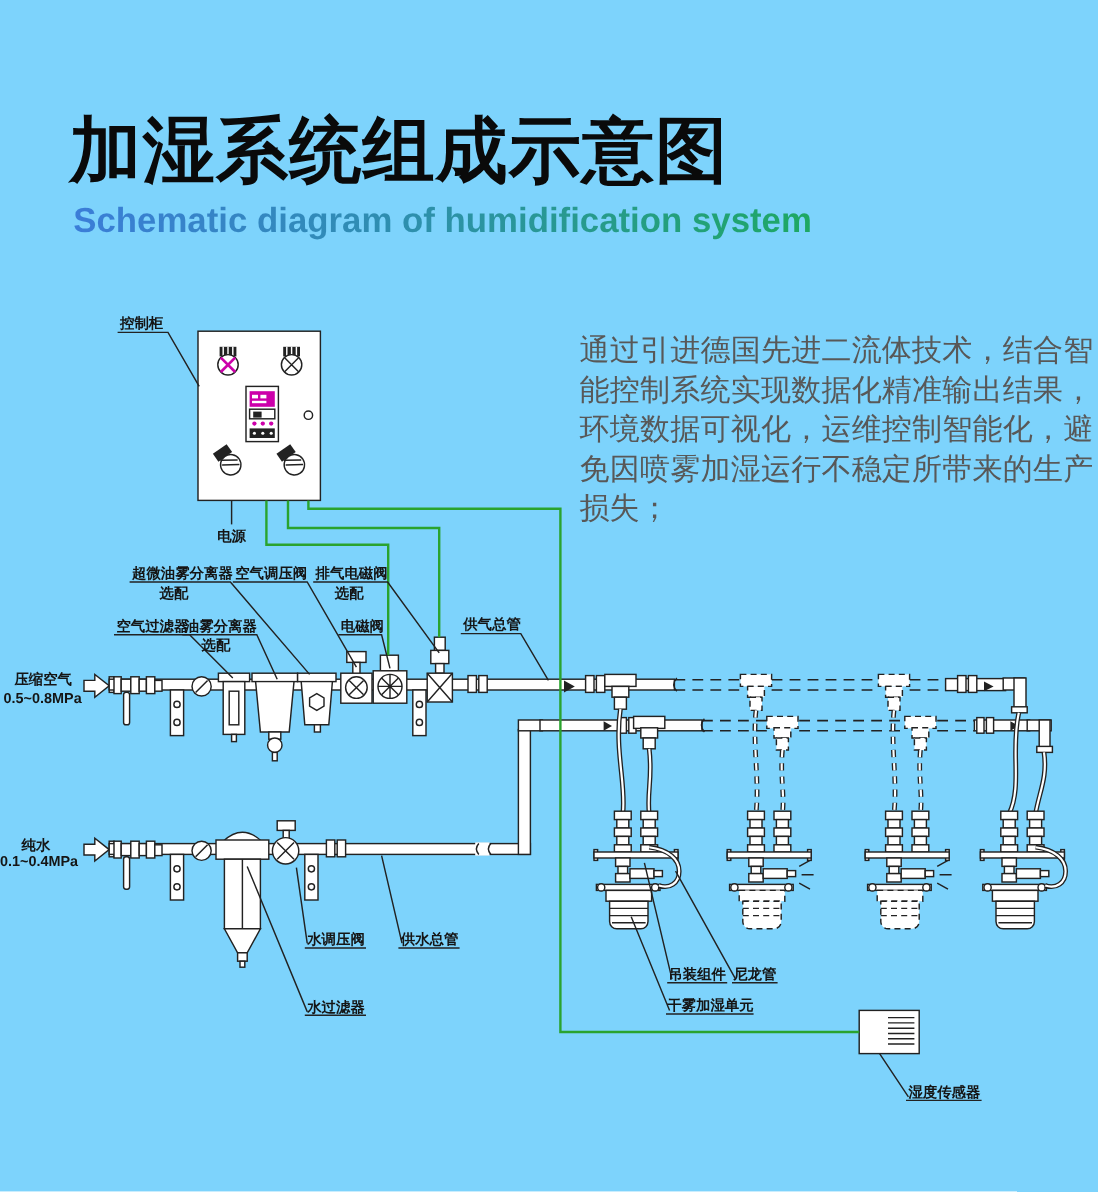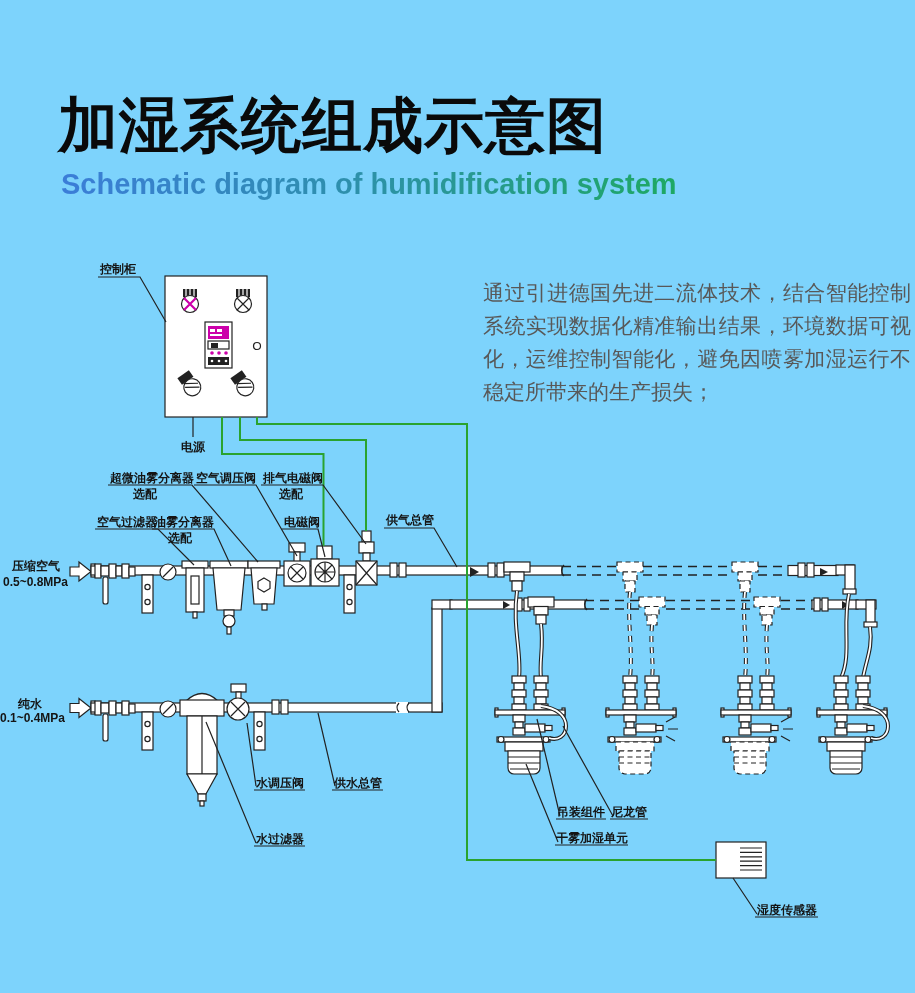--- a/index.html
+++ b/index.html
@@ -5,21 +5,21 @@
   html,body{margin:0;padding:0;background:#fff;}
   .page{position:relative;width:915px;height:993px;background:#7dd3fc;overflow:hidden;
         font-family:"Liberation Sans",sans-serif;}
   .title{position:absolute;left:58px;top:86px;font-size:60px;font-weight:800;
          color:#0a0a0a;letter-spacing:1px;white-space:nowrap;}
   .subtitle{position:absolute;left:61px;top:168px;font-size:29px;font-weight:bold;
          white-space:nowrap;
          background:linear-gradient(90deg,#3b7dd8 0%,#2e8fae 45%,#1ea863 100%);
          -webkit-background-clip:text;background-clip:text;
          color:transparent;-webkit-text-fill-color:transparent;}
-  .description{position:absolute;left:483px;top:276px;width:428px;font-size:21px;
+  .description{position:absolute;left:483px;top:276px;width:428px;font-size:25px;
          line-height:33px;color:#585858;text-align:justify;}
   svg.diagram{position:absolute;left:0;top:0;}
   
   .ln{stroke:#222;stroke-width:1.2;fill:none;}
   .cmp{fill:#fff;stroke:#222;stroke-width:1.2;}
   .cmpd{fill:#fff;stroke:#222;stroke-width:1.2;stroke-dasharray:5 3.5;}
   .dk{fill:#222;stroke:none;}
   .pd{stroke:#222;stroke-width:1.3;fill:none;stroke-dasharray:9 6;}
   .hoseO{fill:none;stroke:#222;stroke-width:4;}
   .hoseI{fill:none;stroke:#fff;stroke-width:1.8;}

